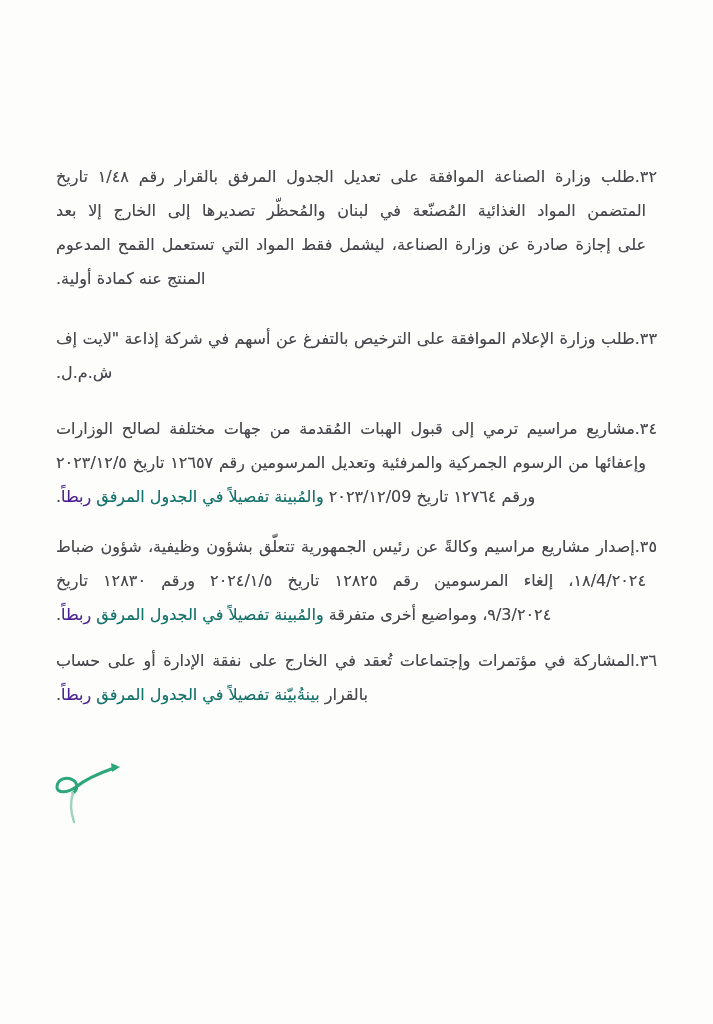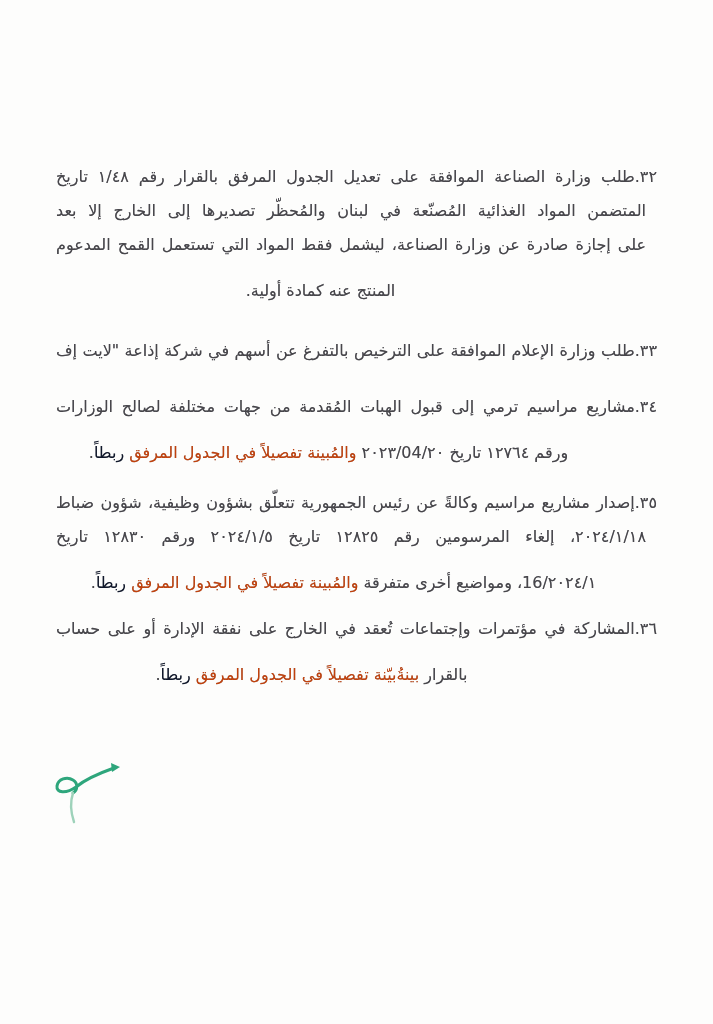--- a/index.html
+++ b/index.html
@@ -23,24 +23,24 @@
   .para.p36{margin-top:12px;}
   .line{
     display:block;
     height:34px;line-height:34px;
     font-size:16px;
     overflow:hidden;
     white-space:normal;
     text-shadow:0 0 0.5px rgba(90,89,96,.55);
   }
   .just{text-align:justify;text-align-last:justify;}
-  .end{text-align:center;margin-top:12px;}
+  .end{text-align:left;}
   .cont{padding-right:11px;}
-  .grn{color:#c2410c;}
-  .olv{color:#0f172a;}
+  .grn{color:#0f766e;}
+  .olv{color:#4c1d95;}
   .signature{
     position:absolute;
     left:52px;top:760px;
     width:80px;height:70px;
   }
 </style>
 </head>
 <body>
 
 <div class="page">
@@ -48,31 +48,33 @@
 
     <div class="para">
       <div class="line just"><span>٣٢.طلب وزارة الصناعة الموافقة على تعديل الجدول المرفق بالقرار رقم ١/٤٨ تاريخ ٢٠٢٢/٦/٣٠</span></div>
       <div class="line just cont"><span>المتضمن المواد الغذائية المُصنّعة في لبنان والمُحظّر تصديرها إلى الخارج إلا بعد الإستحصال</span></div>
       <div class="line just cont"><span>على إجازة صادرة عن وزارة الصناعة، ليشمل فقط المواد التي تستعمل القمح المدعوم والدقيق</span></div>
       <div class="line end" style="padding-right:72px"><span>المنتج عنه كمادة أولية.</span></div>
     </div>
 
     <div class="para p33">
       <div class="line just"><span>٣٣.طلب وزارة الإعلام الموافقة على الترخيص بالتفرغ عن أسهم في شركة إذاعة "لايت إف إم"</span></div>
+      <div class="line end" style="padding-right:100px"><span>ش.م.ل.</span></div>
     </div>
 
     <div class="para p34">
       <div class="line just"><span>٣٤.مشاريع مراسيم ترمي إلى قبول الهبات المُقدمة من جهات مختلفة لصالح الوزارات والإدارات</span></div>
-      <div class="line end" style="padding-right:56px"><span>ورقم ١٢٧٦٤ تاريخ ٢٠٢٣/04/٢٠ </span><span class="grn">والمُبينة تفصيلاً في الجدول المرفق </span><span class="olv">ربطاً</span><span>.</span></div>
+      <div class="line just cont"><span>وإعفائها من الرسوم الجمركية والمرفئية وتعديل المرسومين رقم ١٢٦٥٧ تاريخ ٢٠٢٣/١٢/٥</span></div>
+      <div class="line end" style="padding-right:56px"><span>ورقم ١٢٧٦٤ تاريخ ٢٠٢٣/١٢/09 </span><span class="grn">والمُبينة تفصيلاً في الجدول المرفق </span><span class="olv">ربطاً</span><span>.</span></div>
     </div>
 
     <div class="para p35">
       <div class="line just"><span>٣٥.إصدار مشاريع مراسيم وكالةً عن رئيس الجمهورية تتعلّق بشؤون وظيفية، شؤون ضباط وأفراد،</span></div>
-      <div class="line just cont"><span>٢٠٢٤/١/١٨، إلغاء المرسومين رقم ١٢٨٢٥ تاريخ ٢٠٢٤/١/٥ ورقم ١٢٨٣٠ تاريخ</span></div>
-      <div class="line end" style="padding-right:26px"><span>٢٠٢٤/١/16، ومواضيع أخرى متفرقة </span><span class="grn">والمُبينة تفصيلاً في الجدول المرفق </span><span class="olv">ربطاً</span><span>.</span></div>
+      <div class="line just cont"><span>٢٠٢٤/4/١٨، إلغاء المرسومين رقم ١٢٨٢٥ تاريخ ٢٠٢٤/١/٥ ورقم ١٢٨٣٠ تاريخ</span></div>
+      <div class="line end" style="padding-right:26px"><span>٢٠٢٤/3/٩، ومواضيع أخرى متفرقة </span><span class="grn">والمُبينة تفصيلاً في الجدول المرفق </span><span class="olv">ربطاً</span><span>.</span></div>
     </div>
 
     <div class="para p36">
       <div class="line just"><span>٣٦.المشاركة في مؤتمرات وإجتماعات تُعقد في الخارج على نفقة الإدارة أو على حساب الجهة</span></div>
       <div class="line end" style="padding-right:90px"><span>بالقرار </span><span class="grn">بينةُبيّنة تفصيلاً في الجدول المرفق </span><span class="olv">ربطاً</span><span>.</span></div>
     </div>
 
   </div>
 
   <svg class="signature" viewBox="0 0 80 70" aria-hidden="true">

